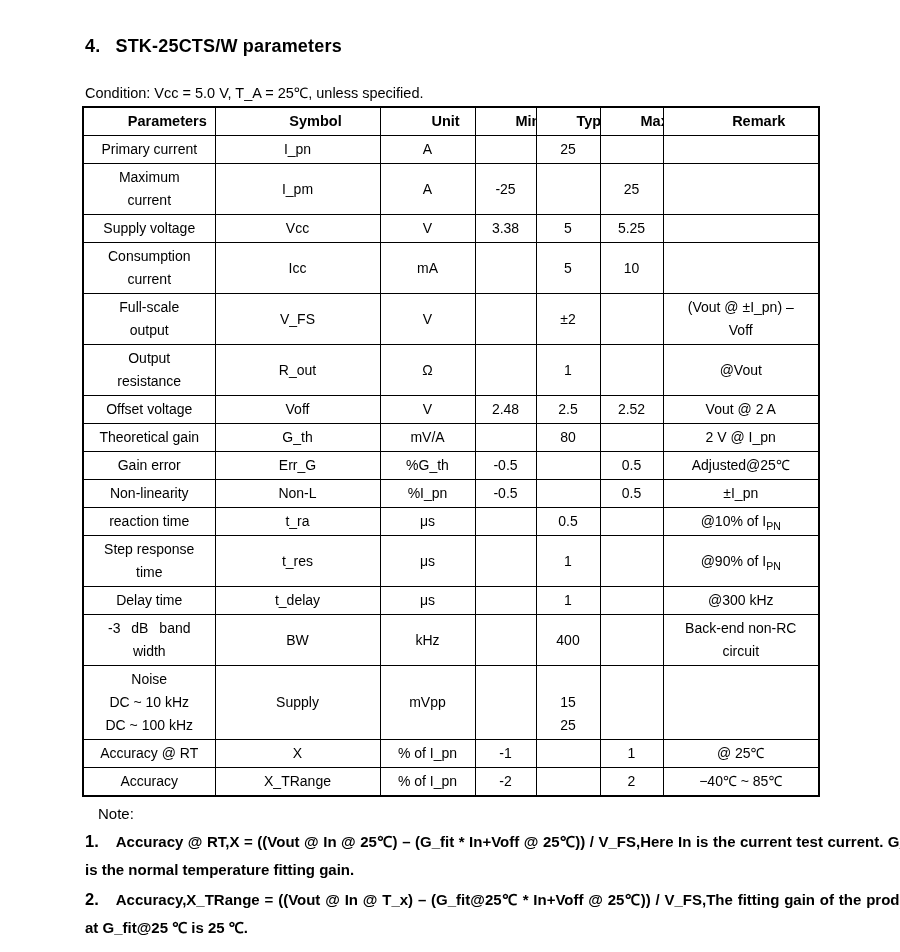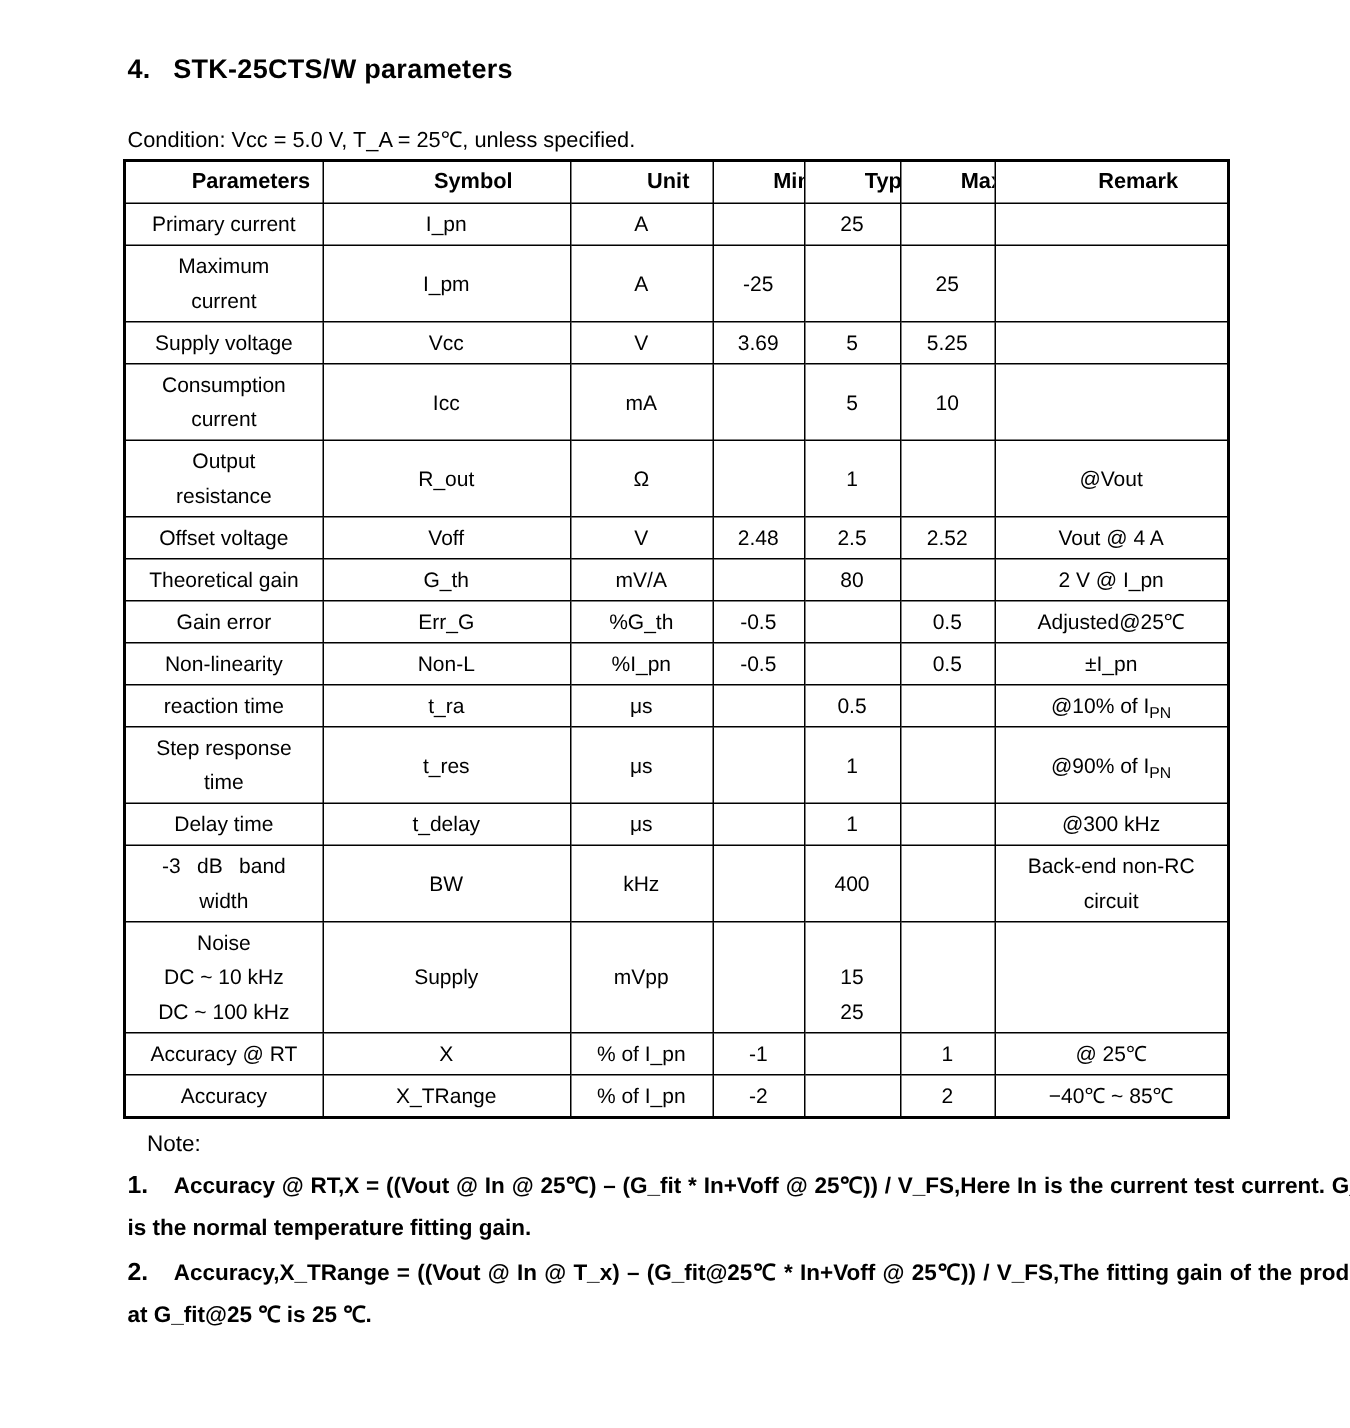--- a/index.html
+++ b/index.html
@@ -117,51 +117,60 @@
           <td class="col-unit">A</td>
           <td class="col-min">-25</td>
           <td class="col-typ"></td>
           <td class="col-max">25</td>
           <td class="col-remark"></td>
         </tr>
         <tr>
           <td class="col-parameter">Supply voltage</td>
           <td class="col-symbol">Vcc</td>
           <td class="col-unit">V</td>
-          <td class="col-min">3.69</td>
+          <td class="col-min">3.38</td>
           <td class="col-typ">5</td>
           <td class="col-max">5.25</td>
           <td class="col-remark"></td>
         </tr>
         <tr>
           <td class="col-parameter">Consumption<br>current</td>
           <td class="col-symbol">Icc</td>
           <td class="col-unit">mA</td>
           <td class="col-min"></td>
           <td class="col-typ">5</td>
           <td class="col-max">10</td>
           <td class="col-remark"></td>
+        </tr>
+        <tr>
+          <td class="col-parameter">Full-scale<br>output</td>
+          <td class="col-symbol">V_FS</td>
+          <td class="col-unit">V</td>
+          <td class="col-min"></td>
+          <td class="col-typ">±2</td>
+          <td class="col-max"></td>
+          <td class="col-remark">(Vout @ ±I_pn) –<br>Voff</td>
         </tr>
         <tr>
           <td class="col-parameter">Output<br>resistance</td>
           <td class="col-symbol">R_out</td>
           <td class="col-unit">Ω</td>
           <td class="col-min"></td>
           <td class="col-typ">1</td>
           <td class="col-max"></td>
           <td class="col-remark">@Vout</td>
         </tr>
         <tr>
           <td class="col-parameter">Offset voltage</td>
           <td class="col-symbol">Voff</td>
           <td class="col-unit">V</td>
           <td class="col-min">2.48</td>
           <td class="col-typ">2.5</td>
           <td class="col-max">2.52</td>
-          <td class="col-remark">Vout @ 4 A</td>
+          <td class="col-remark">Vout @ 2 A</td>
         </tr>
         <tr>
           <td class="col-parameter">Theoretical gain</td>
           <td class="col-symbol">G_th</td>
           <td class="col-unit">mV/A</td>
           <td class="col-min"></td>
           <td class="col-typ">80</td>
           <td class="col-max"></td>
           <td class="col-remark">2 V @ I_pn</td>
         </tr>

